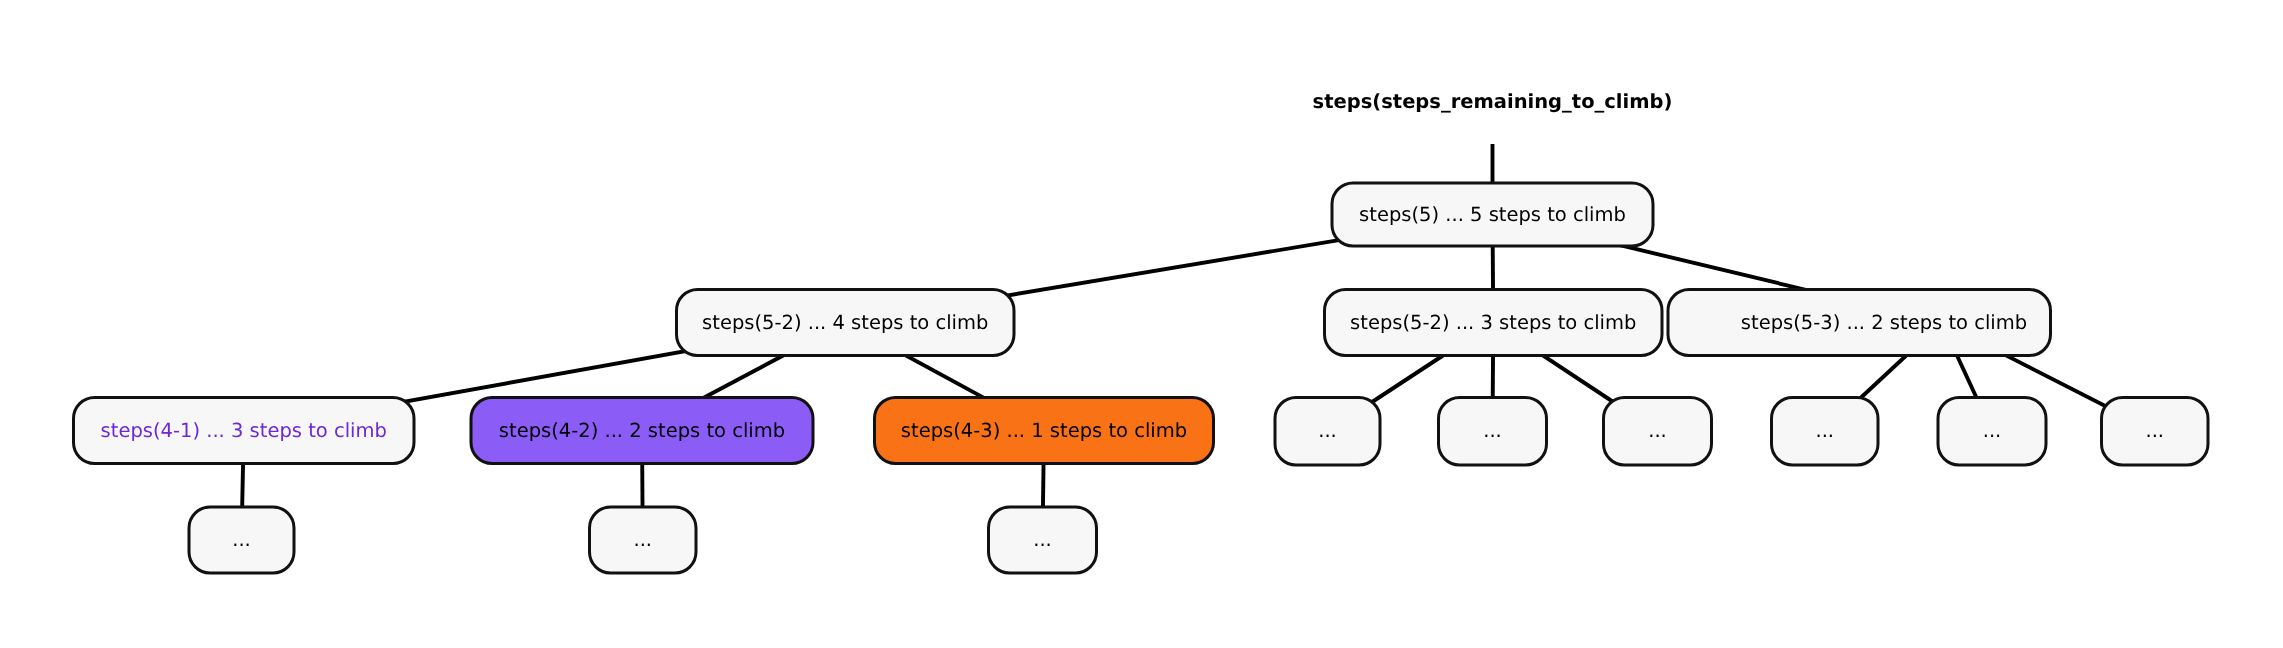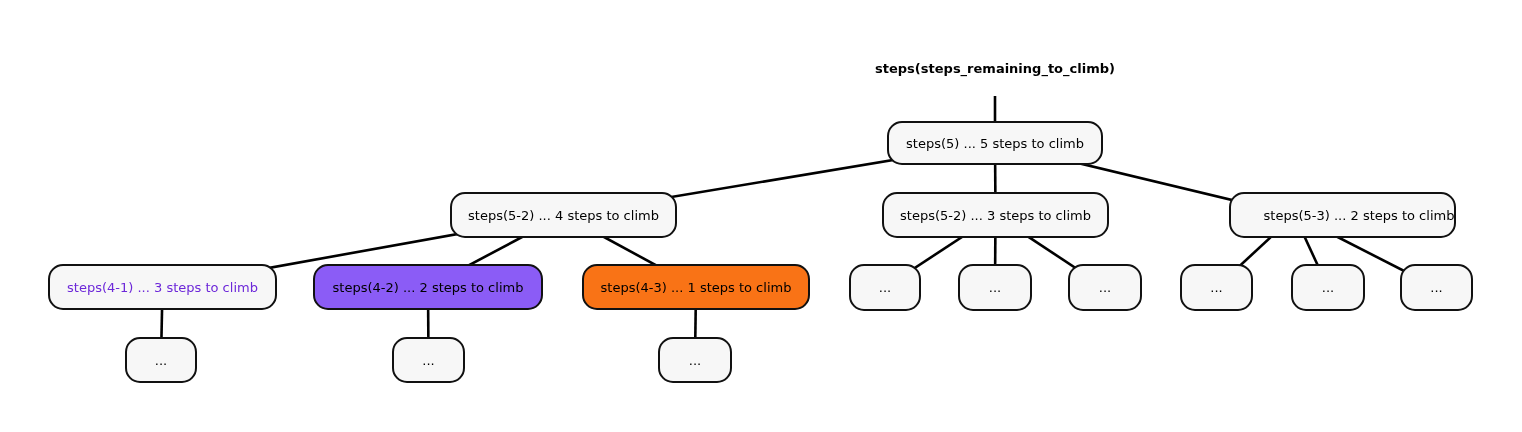--- a/index.html
+++ b/index.html
@@ -72,21 +72,21 @@
       <line x1="995.5" y1="215" x2="1105" y2="287.5" stroke="#000000" stroke-width="2.6"></line>
       <line x1="1294.5" y1="215" x2="1216.5" y2="287.5" stroke="#000000" stroke-width="2.6"></line>
       <line x1="1294.5" y1="215" x2="1328" y2="287.5" stroke="#000000" stroke-width="2.6"></line>
       <line x1="1294.5" y1="215" x2="1436.5" y2="287.5" stroke="#000000" stroke-width="2.6"></line>
     </svg>
   <div id="node-layer">
       <div class="plain-label" style="left: 884px; top: 61px; width: 222px; height: 35px; color: rgb(0, 0, 0);">steps(steps_remaining_to_climb)</div>
       <div class="tree-node" style="left: 887px; top: 121px; width: 216px; height: 44px; color: rgb(0, 0, 0); background: rgb(247, 247, 247); border-color: rgb(17, 17, 17);">steps(5) ... 5 steps to climb</div>
       <div class="tree-node" style="left: 450px; top: 192px; width: 227px; height: 46px; color: rgb(0, 0, 0); background: rgb(247, 247, 247); border-color: rgb(17, 17, 17);">steps(5-2) ... 4 steps to climb</div>
       <div class="tree-node" style="left: 882px; top: 192px; width: 227px; height: 46px; color: rgb(0, 0, 0); background: rgb(247, 247, 247); border-color: rgb(17, 17, 17);">steps(5-2) ... 3 steps to climb</div>
-      <div class="tree-node" style="left: 1229px; top: 192px; width: 227px; height: 46px; color: rgb(0, 0, 0); background: rgb(247, 247, 247); border-color: rgb(17, 17, 17); padding-left: 33px;">steps(5-3) ... 2 steps to climb</div>
+      <div class="tree-node" style="left: 1111px; top: 192px; width: 257px; height: 46px; color: rgb(0, 0, 0); background: rgb(247, 247, 247); border-color: rgb(17, 17, 17); padding-left: 33px;">steps(5-3) ... 2 steps to climb</div>
       <div class="tree-node" style="left: 48px; top: 264px; width: 229px; height: 46px; color: #6d28d9; background: rgb(247, 247, 247); border-color: rgb(17, 17, 17);">steps(4-1) ... 3 steps to climb</div>
       <div class="tree-node" style="left: 313px; top: 264px; width: 230px; height: 46px; color: rgb(0, 0, 0); background: #8b5cf6; border-color: rgb(17, 17, 17);">steps(4-2) ... 2 steps to climb</div>
       <div class="tree-node" style="left: 582px; top: 264px; width: 228px; height: 46px; color: rgb(0, 0, 0); background: #f97316; border-color: rgb(17, 17, 17);">steps(4-3) ... 1 steps to climb</div>
       <div class="tree-node" style="left: 125px; top: 337px; width: 72px; height: 46px; color: rgb(0, 0, 0); background: rgb(247, 247, 247); border-color: rgb(17, 17, 17);">...</div>
       <div class="tree-node" style="left: 392px; top: 337px; width: 73px; height: 46px; color: rgb(0, 0, 0); background: rgb(247, 247, 247); border-color: rgb(17, 17, 17);">...</div>
       <div class="tree-node" style="left: 658px; top: 337px; width: 74px; height: 46px; color: rgb(0, 0, 0); background: rgb(247, 247, 247); border-color: rgb(17, 17, 17);">...</div>
       <div class="tree-node" style="left: 849px; top: 264px; width: 72px; height: 47px; color: rgb(0, 0, 0); background: rgb(247, 247, 247); border-color: rgb(17, 17, 17);">...</div>
       <div class="tree-node" style="left: 958px; top: 264px; width: 74px; height: 47px; color: rgb(0, 0, 0); background: rgb(247, 247, 247); border-color: rgb(17, 17, 17);">...</div>
       <div class="tree-node" style="left: 1068px; top: 264px; width: 74px; height: 47px; color: rgb(0, 0, 0); background: rgb(247, 247, 247); border-color: rgb(17, 17, 17);">...</div>
       <div class="tree-node" style="left: 1180px; top: 264px; width: 73px; height: 47px; color: rgb(0, 0, 0); background: rgb(247, 247, 247); border-color: rgb(17, 17, 17);">...</div>

